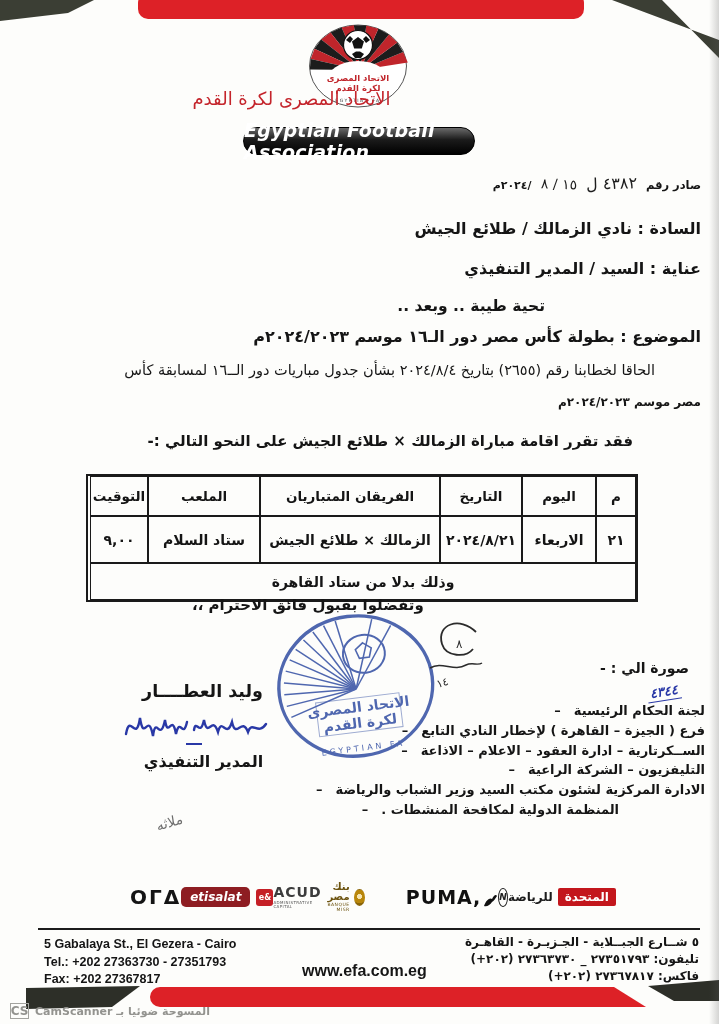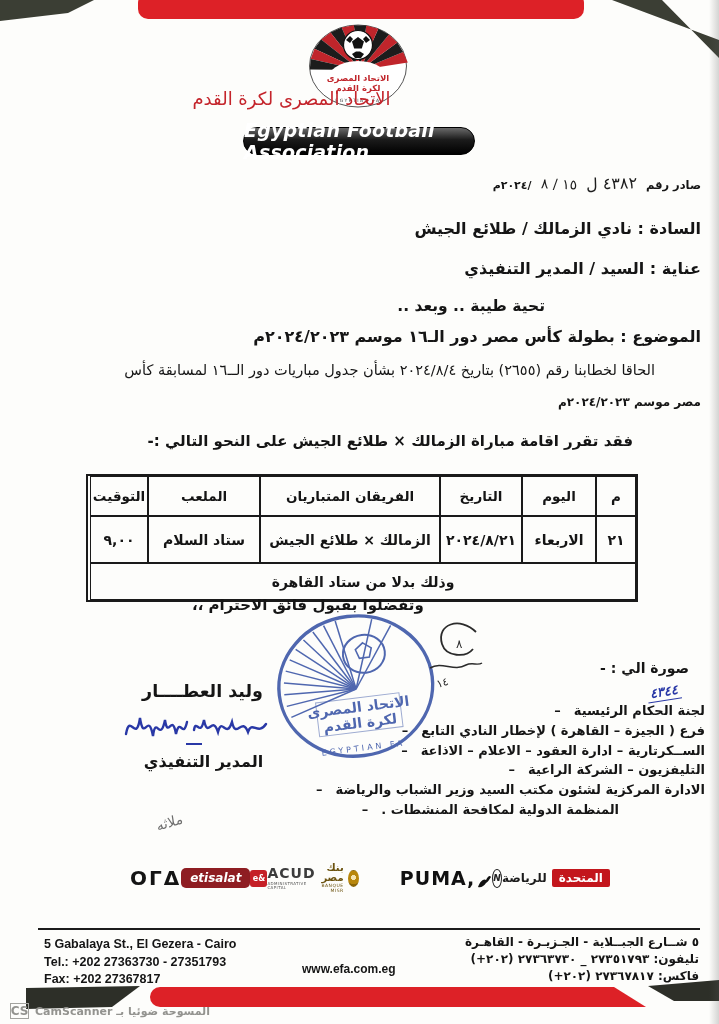--- a/index.html
+++ b/index.html
@@ -50,23 +50,23 @@
   .copies-h{top:660px;right:30px;font-size:14px;}
   .blue-note{top:684px;right:38px;color:#2938a6;font-weight:bold;font-style:italic;
     font-size:13px;letter-spacing:1px;transform:rotate(-9deg);border-bottom:1.6px solid #2938a6;padding:0 3px 1px;}
   .copies{top:701px;right:14px;}
   .copies .item{display:flex;direction:rtl;align-items:baseline;gap:13px;
     font-size:13px;font-weight:bold;line-height:19.8px;white-space:nowrap;}
   .copies .item.indent{margin-right:86px;}
   .pencil{top:814px;left:156px;color:#4a4a4a;font-size:14px;opacity:.8;
     transform:rotate(-17deg) skewX(-8deg);letter-spacing:1px;}
   
-  .sponsors{top:855px;left:130px;width:424px;height:46px;display:flex;align-items:center;justify-content:space-between;}
+  .sponsors{top:874px;left:130px;width:424px;height:46px;display:flex;align-items:center;justify-content:space-between;}
   .ora{font-size:20px;font-weight:800;letter-spacing:2px;color:#141414;}
-  .etisalat{display:flex;align-items:center;gap:0;}
+  .etisalat{display:flex;align-items:center;gap:6px;}
   .etisalat .word{background:#8e1d22;color:#fff;font-size:12px;font-weight:bold;font-style:italic;
     padding:3px 9px;border-radius:5px;}
   .etisalat .sq{width:17px;height:17px;background:#c51f26;color:#fff;font-size:8px;font-weight:bold;
     display:flex;align-items:center;justify-content:center;border-radius:3px;}
   .acud{display:flex;flex-direction:column;align-items:center;line-height:1;}
   .acud .t{font-size:14px;font-weight:bold;letter-spacing:1px;color:#3c3c3c;}
   .acud .s{font-size:4px;color:#555;margin-top:2px;letter-spacing:.4px;}
   .bm{display:flex;align-items:center;gap:4px;direction:rtl;}
   .bm .rosette{width:17px;height:17px;border-radius:50%;
     background:radial-gradient(circle at 50% 45%,#f4e3b0 0 22%,#b8860b 23% 60%,#8a6508 61% 100%);}
@@ -77,21 +77,21 @@
   .puma .word{font-size:19px;font-weight:800;letter-spacing:1px;color:#111;margin-left:41px;}
   .ncircle{width:17px;height:17px;border:1.4px solid #222;border-radius:50%;
     display:flex;align-items:center;justify-content:center;font-size:9px;font-style:italic;font-weight:bold;color:#222;}
   .united{display:flex;direction:rtl;align-items:center;gap:5px;}
   .united .badge{background:#c3161c;color:#fff;font-size:12px;font-weight:bold;padding:2px 7px;border-radius:2px;}
   .united .rest{font-size:12px;font-weight:bold;color:#1c1c1c;}
   
   .divider{top:928px;left:38px;width:662px;height:2px;background:#1c1c1c;}
   .f-ar{top:934px;right:20px;font-size:12px;font-weight:bold;line-height:17px;}
   .f-en{top:936px;left:44px;font-size:12.5px;font-weight:bold;line-height:17.5px;font-family:"Liberation Sans",sans-serif;}
-  .f-url{top:962px;left:302px;font-size:12px;font-weight:bold;font-family:"Liberation Sans",sans-serif;}
+  .f-url{top:962px;left:302px;font-size:16px;font-weight:bold;font-family:"Liberation Sans",sans-serif;}
   
   .cam{top:1003px;left:10px;display:flex;align-items:center;gap:6px;color:#93938f;}
   .cam .csbox{width:17px;height:14px;border:1.4px solid #a3a39f;border-radius:0;
     font-size:12px;font-weight:bold;display:flex;align-items:center;justify-content:center;}
   .cam .txt{font-size:11px;font-weight:bold;direction:rtl;unicode-bidi:isolate;}
   .scan-edge{top:0;right:0;width:10px;height:1024px;
     background:linear-gradient(to left,rgba(90,90,90,.25),rgba(90,90,90,0));pointer-events:none;}
 </style>
 </head>
 <body>

